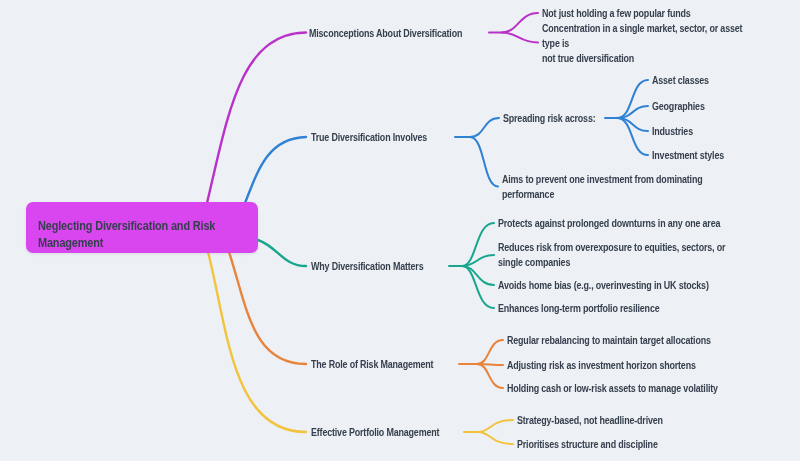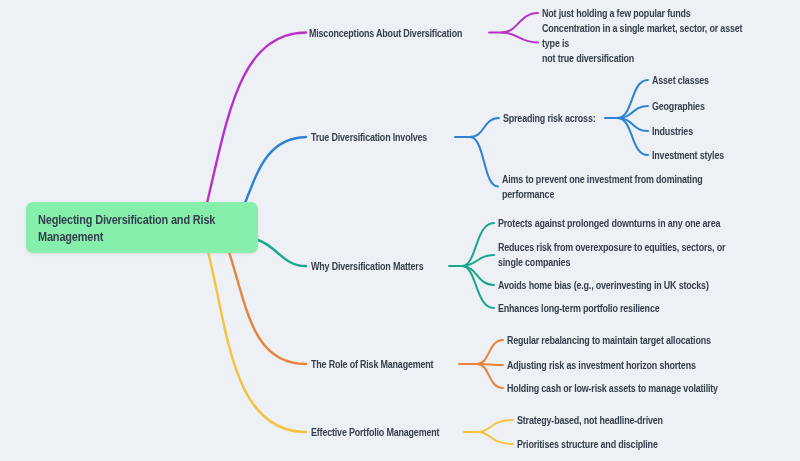--- a/index.html
+++ b/index.html
@@ -15,22 +15,22 @@
   .node {
     position:absolute; color:#353f4d;
     font-size:10.5px; font-weight:700; line-height:15px;
     letter-spacing:-0.2px; white-space:pre-line;
     transform:translateY(-50%) scaleX(0.85);
     transform-origin:0 50%;
     cursor:default;
   }
   .root-card {
     position:absolute; left:26px; top:202px; width:232px; height:51px;
-    background:#86efac; border-radius:7px; box-sizing:border-box;
-    padding:10px 12px;
+    background:#d946ef; border-radius:7px; box-sizing:border-box;
+    padding:16px 12px;
     box-shadow:0 1px 3px rgba(31,45,61,0.10);
   }
   .root-title {
     width:252px; color:#353f4d;
     font-size:13.5px; font-weight:700; line-height:16.5px;
     letter-spacing:-0.2px;
     transform:scaleX(0.81); transform-origin:0 0;
   }
 </style>
 </head>

